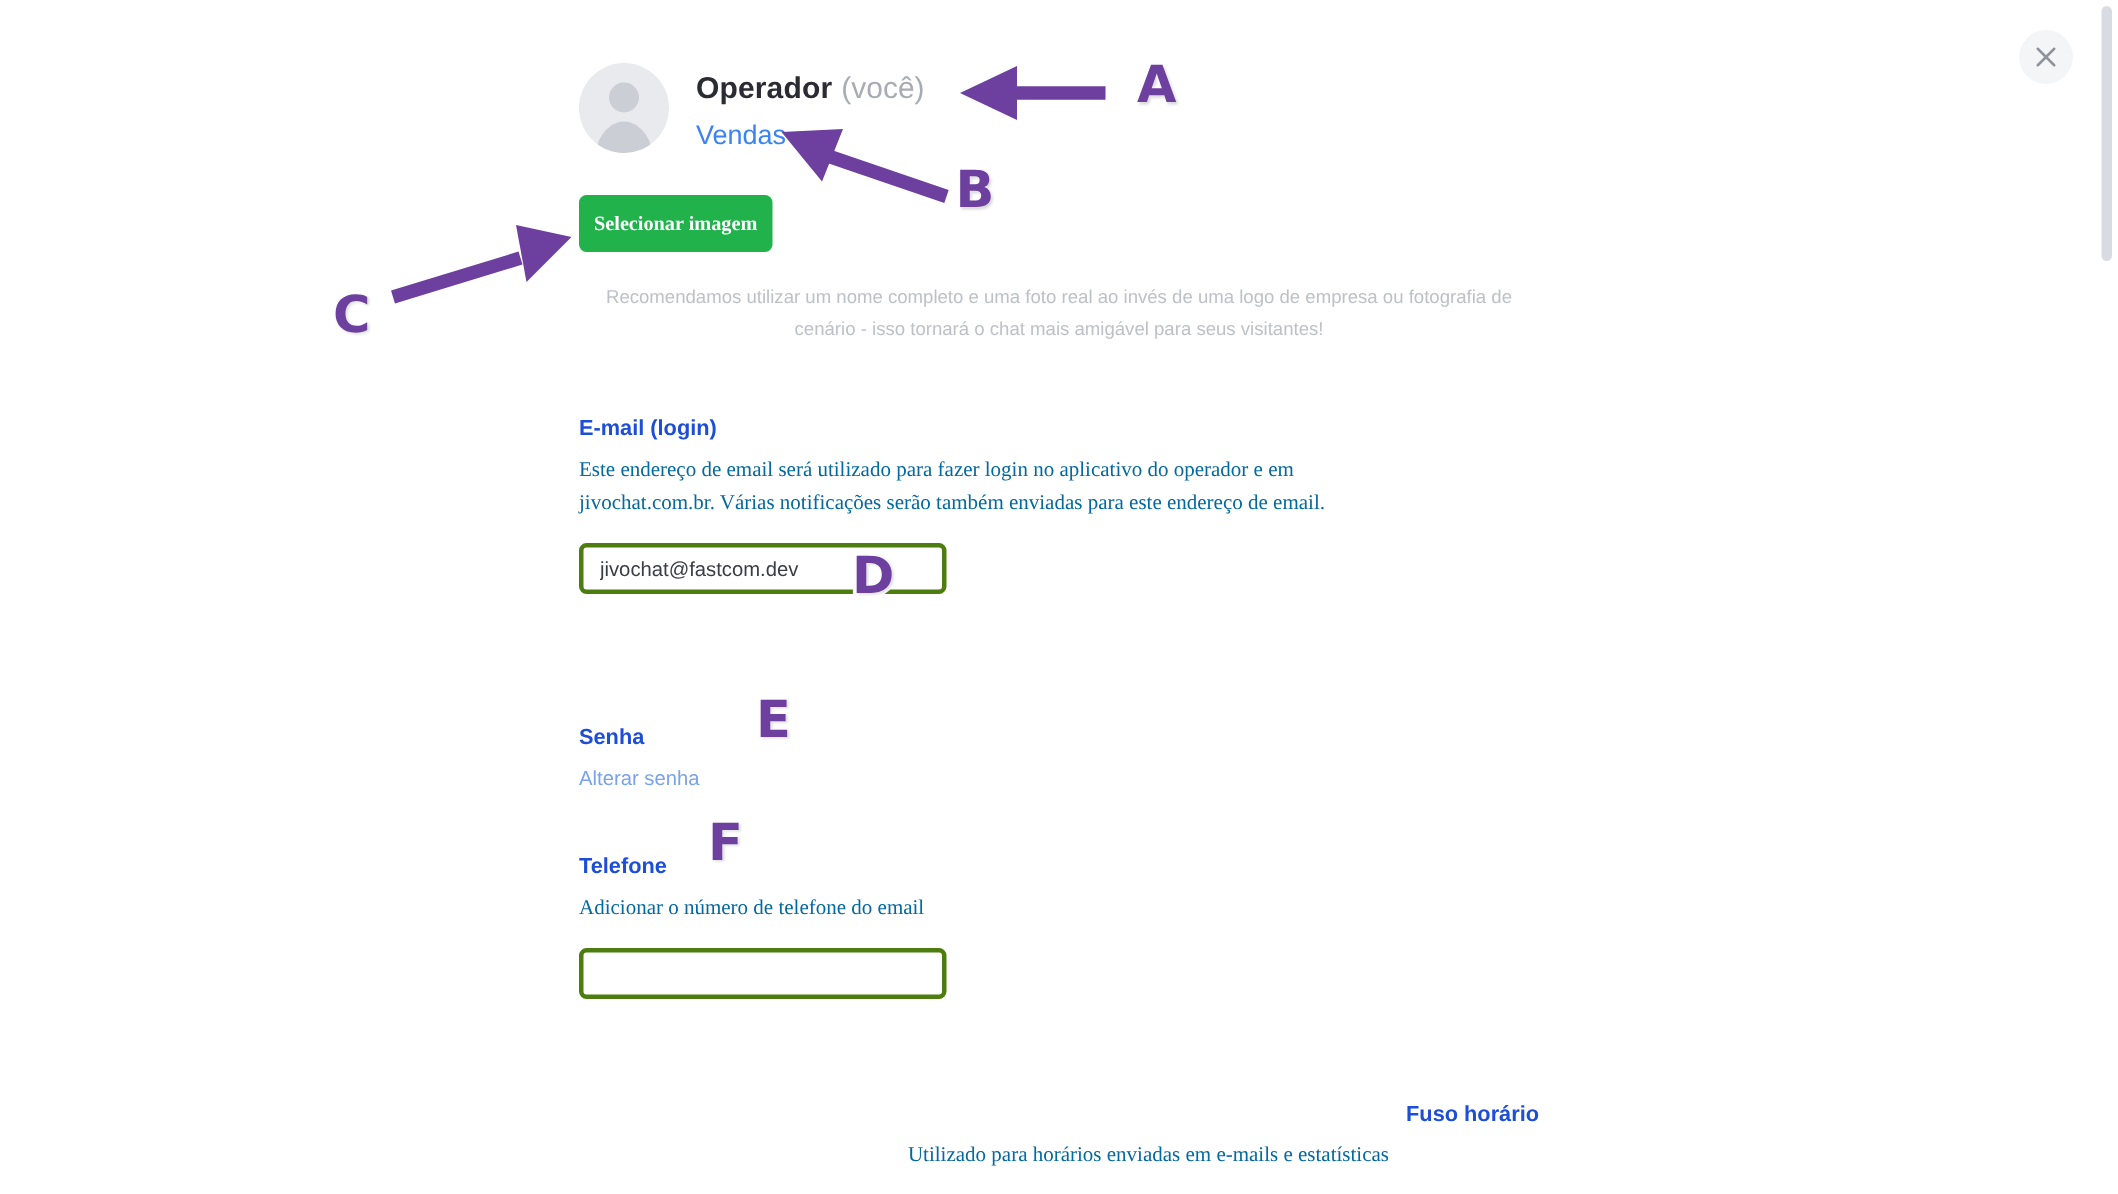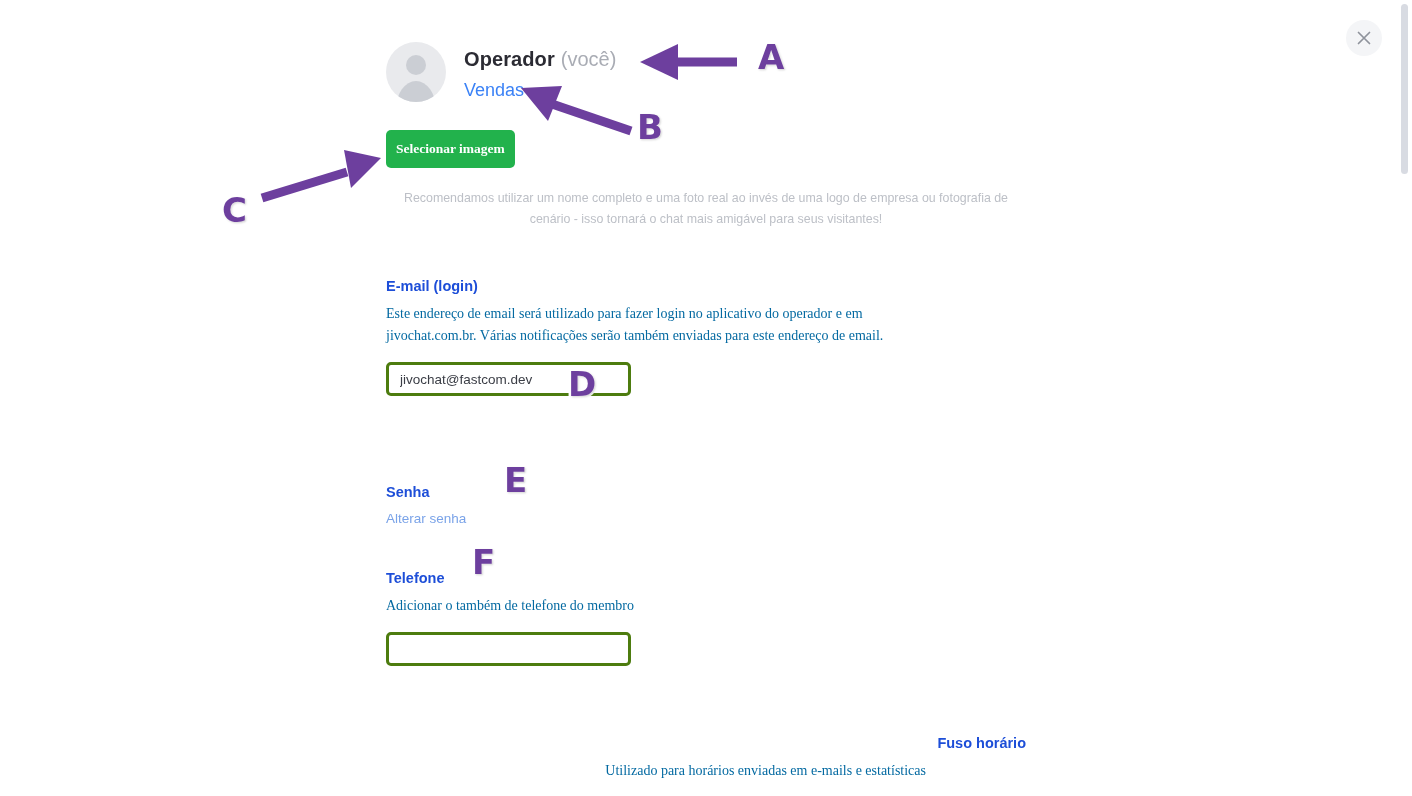--- a/index.html
+++ b/index.html
@@ -232,21 +232,21 @@
     <input class="text-input" id="email-input" type="text" value="jivochat@fastcom.dev" style="">
   </div>
 
   <div class="field-block" id="password-block">
     <div class="field-title">Senha</div>
     <a class="link-action" id="change-password-link">Alterar senha</a>
   </div>
 
   <div class="field-block" id="phone-block">
     <div class="field-title">Telefone</div>
-    <p class="field-desc">Adicionar o também de telefone do membro</p>
+    <p class="field-desc">Adicionar o número de telefone do email</p>
     <input class="text-input" id="phone-input" type="text" value="" style="">
   </div>
 
   <div class="field-block" id="timezone-block">
     <div class="field-title">Fuso horário</div>
     <p class="field-desc">Utilizado para horários enviadas em e-mails e estatísticas</p>
   </div>
 </div>
 
 <div id="scrollbar-track">

